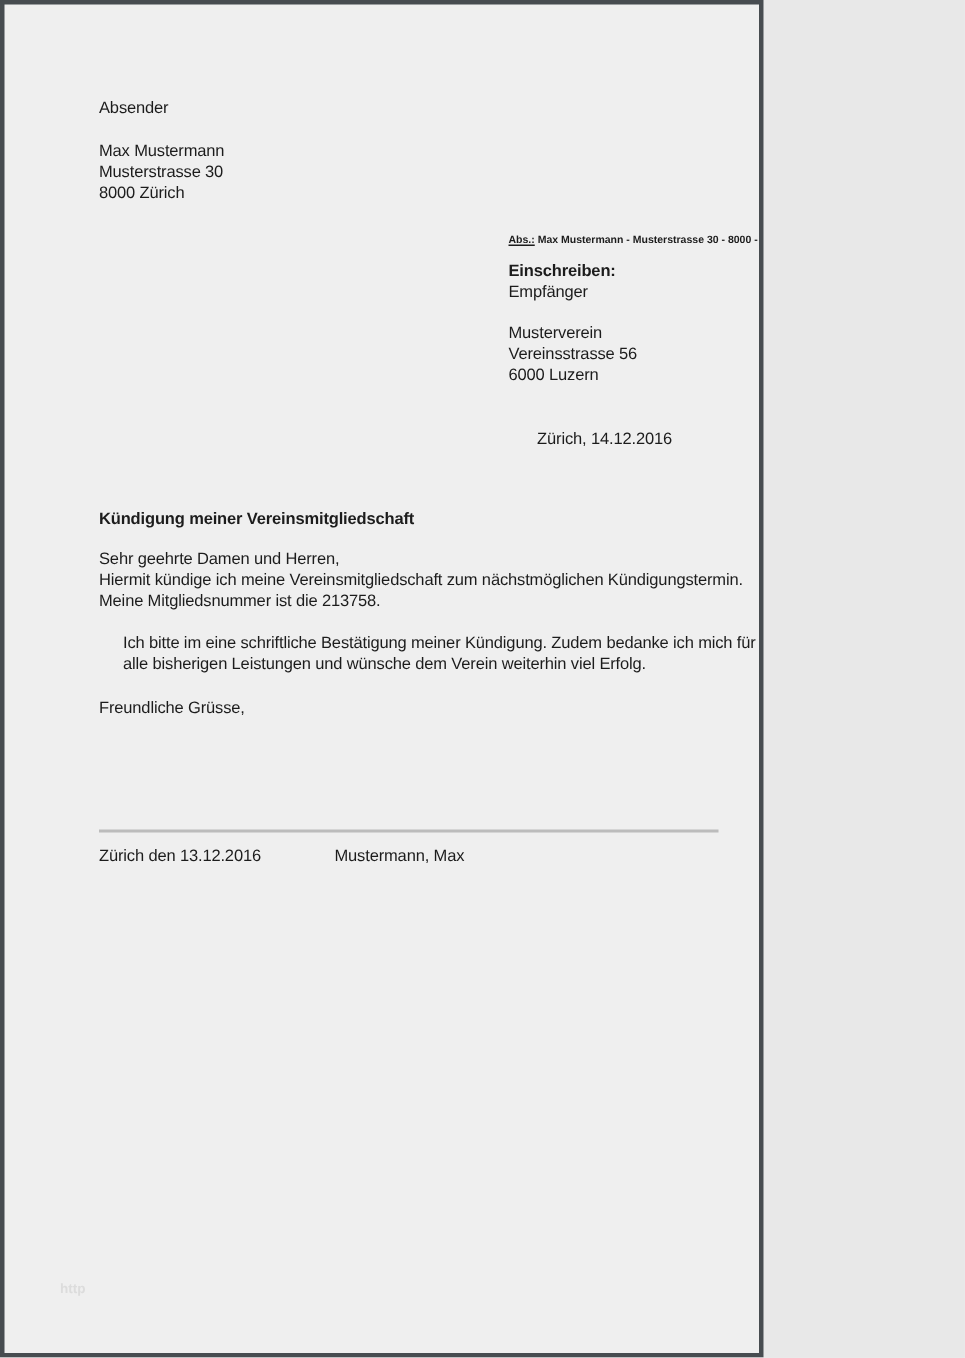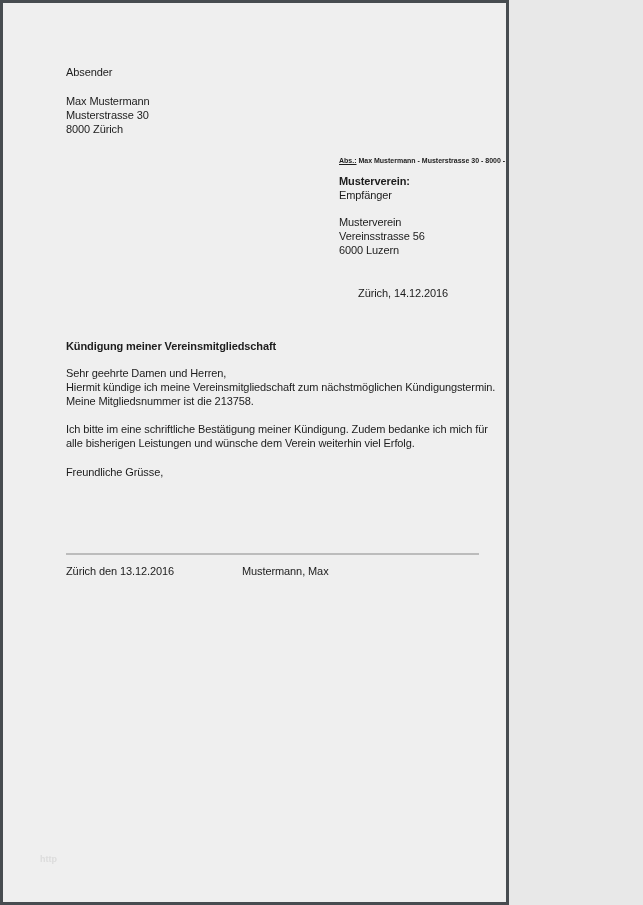--- a/index.html
+++ b/index.html
@@ -27,21 +27,21 @@
   .small-return {
     font-size: 7px;
     font-weight: bold;
     letter-spacing: 0;
     line-height: 8px;
     white-space: nowrap;
   }
   .small-return .u { text-decoration: underline; }
   .dateline { white-space: nowrap; }
   .subject { font-weight: bold; white-space: nowrap; }
-  .para { max-width: 525px; }
+  .para { max-width: 525px; margin-left: 16px; }
   .hr-line {
     height: 0;
     border-top: 2px solid #bcbcbc;
   }
   .watermark {
     font-size: 9px;
     font-weight: bold;
     color: #dcdcdc;
     letter-spacing: 0;
   }
@@ -57,21 +57,21 @@
     <div>Max Mustermann</div>
     <div>Musterstrasse 30</div>
     <div>8000 Zürich</div>
   </div>
 
   <div class="abs small-return" style="left:336px; top:154px;">
     <span class="u">Abs.:</span><span> Max Mustermann - Musterstrasse 30 - 8000 - Zürich</span>
   </div>
 
   <div class="abs block" style="left:336px; top:171px;">
-    <div class="bold">Musterverein:</div>
+    <div class="bold">Einschreiben:</div>
     <div>Empfänger</div>
   </div>
 
   <div class="abs block" style="left:336px; top:212px;">
     <div>Musterverein</div>
     <div>Vereinsstrasse 56</div>
     <div>6000 Luzern</div>
   </div>
 
   <div class="abs dateline" style="right:58px; top:283px;">Zürich, 14.12.2016</div>
@@ -84,17 +84,17 @@
     <div>Meine Mitgliedsnummer ist die 213758.</div>
   </div>
 
   <div class="abs para" style="left:63px; top:419px;">Ich bitte im eine schriftliche Bestätigung meiner Kündigung. Zudem bedanke ich mich für alle bisherigen Leistungen und wünsche dem Verein weiterhin viel Erfolg.</div>
 
   <div class="abs" style="left:63px; top:462px;">Freundliche Grüsse,</div>
 
   <div class="abs hr-line" style="left:63px; top:550px; width:413px;"></div>
 
   <div class="abs" style="left:63px; top:561px;">Zürich den 13.12.2016</div>
-  <div class="abs" style="left:220px; top:561px;margin-left:19px;">Mustermann, Max</div>
+  <div class="abs" style="left:220px; top:561px;">Mustermann, Max</div>
 
   <div class="abs watermark" style="left:37px; top:849px;">http</div>
 
 </div>
 
 </body></html>

